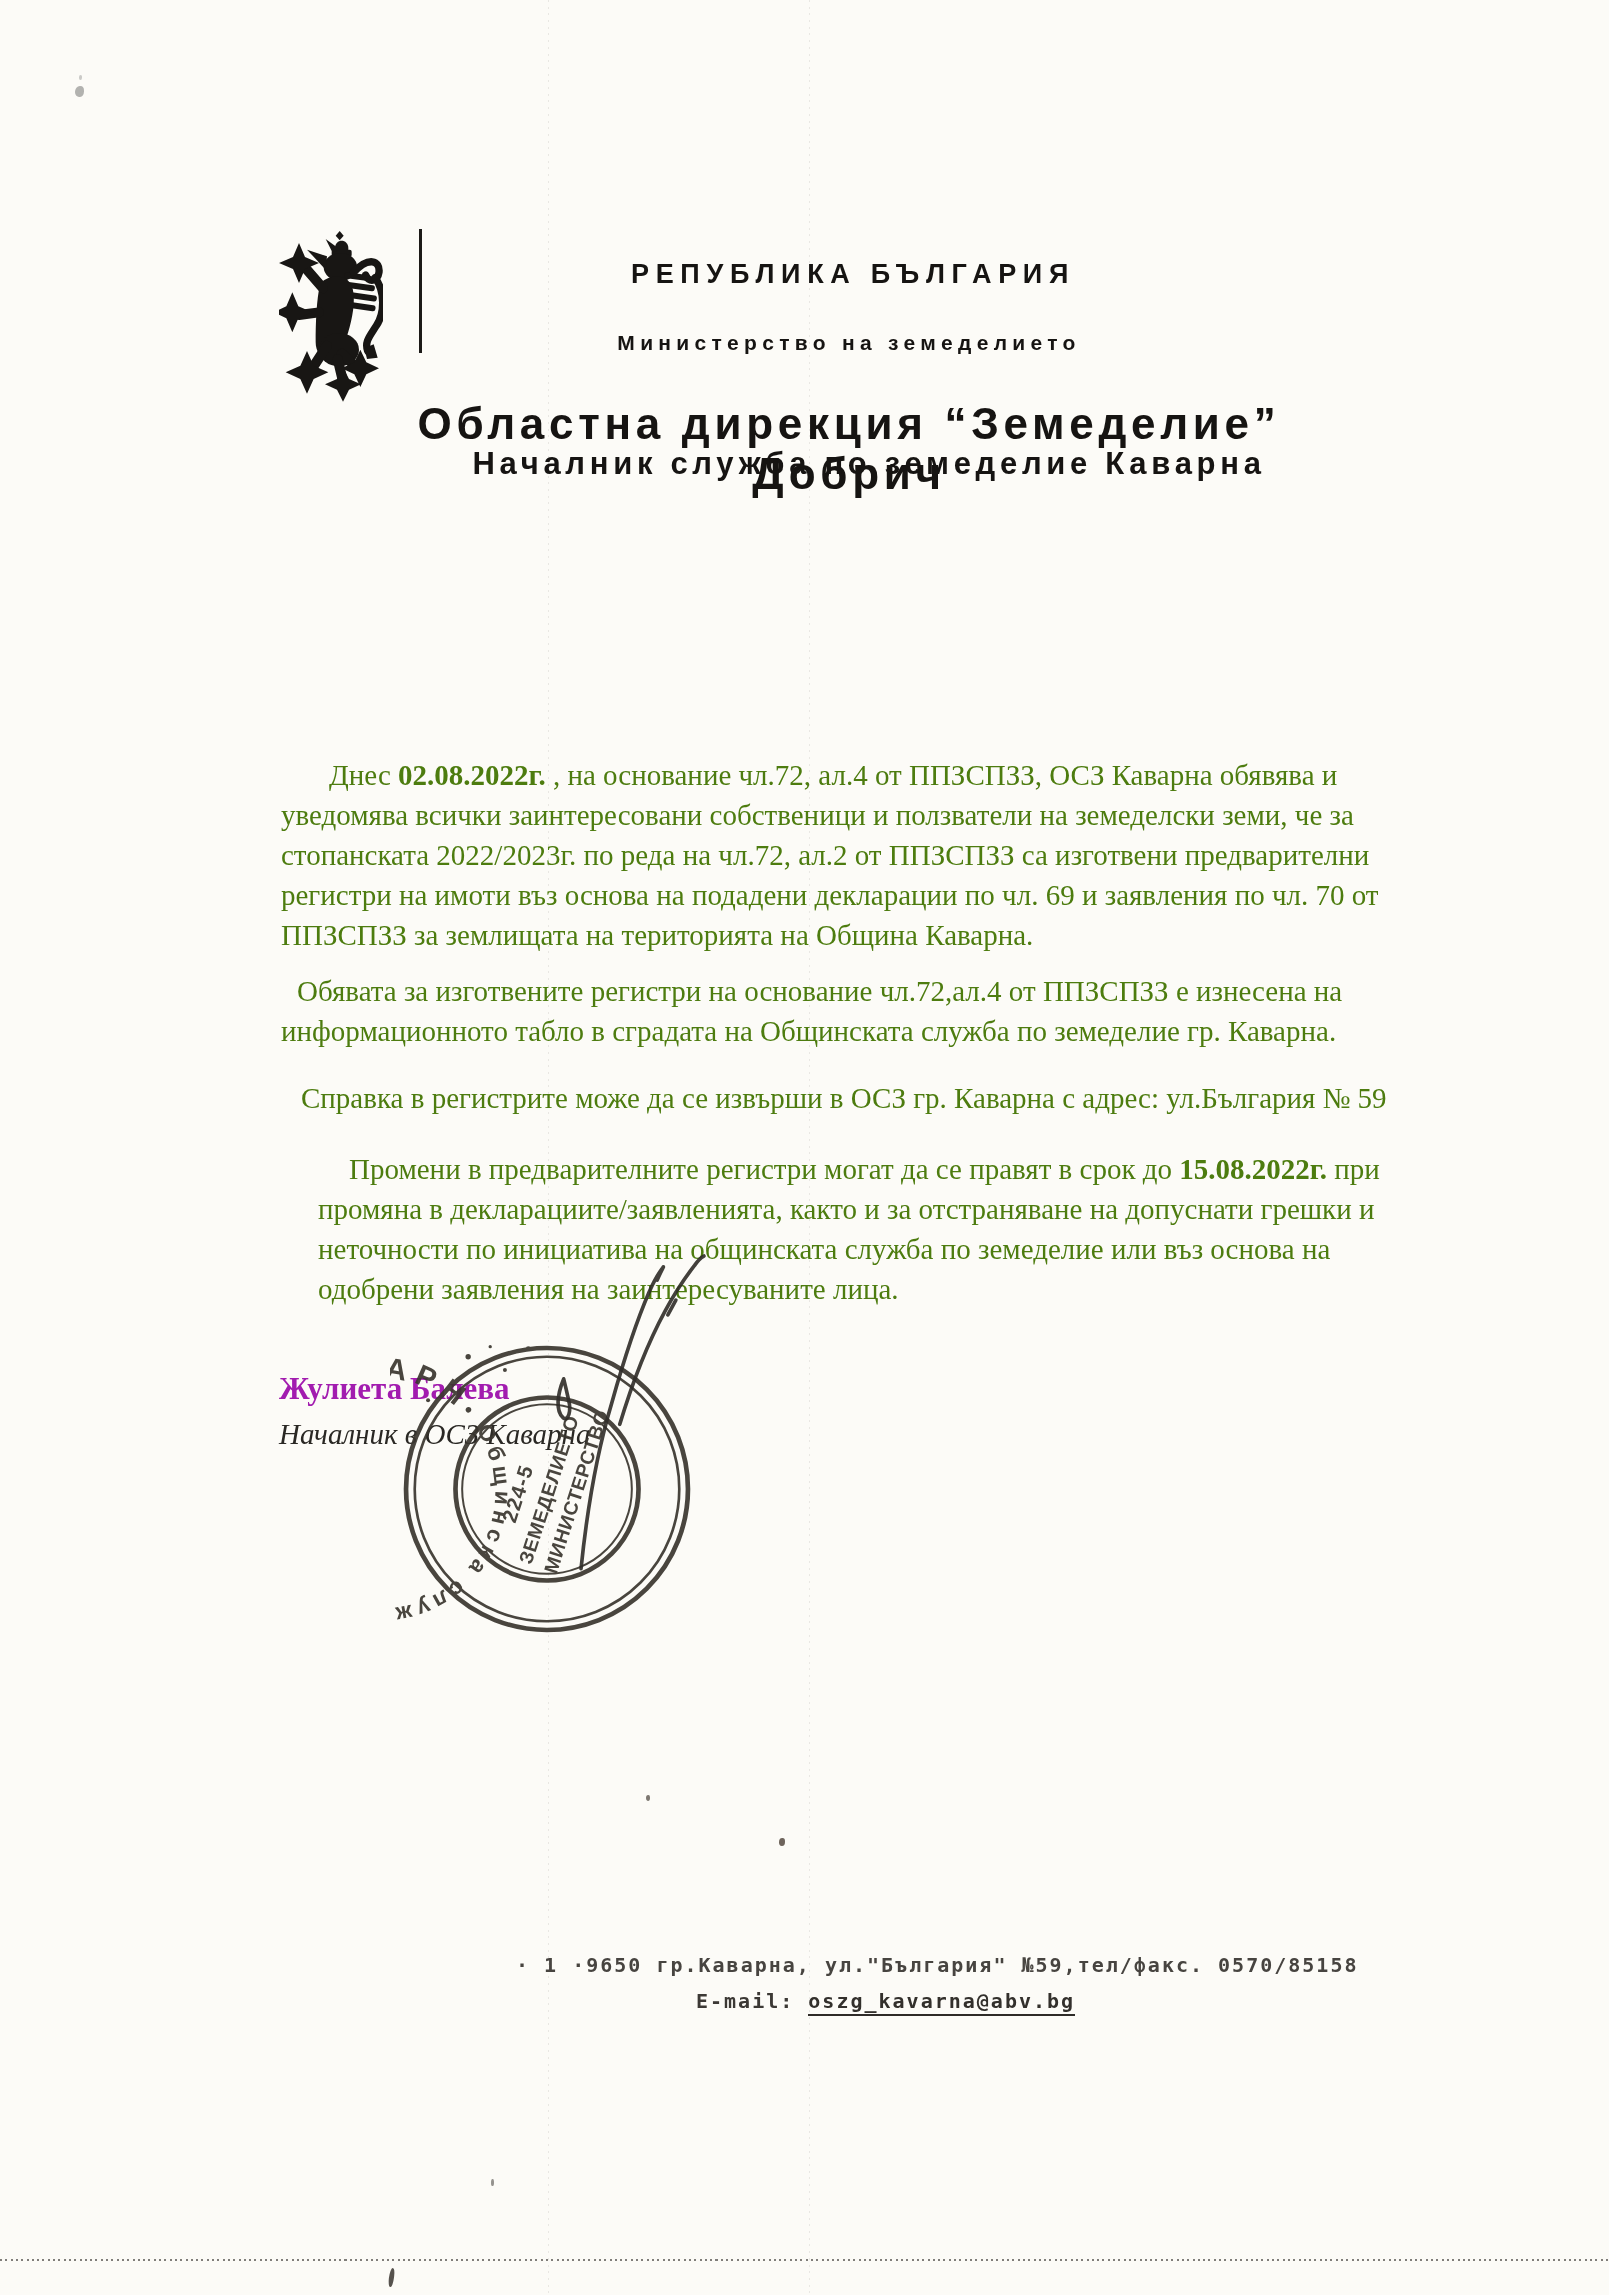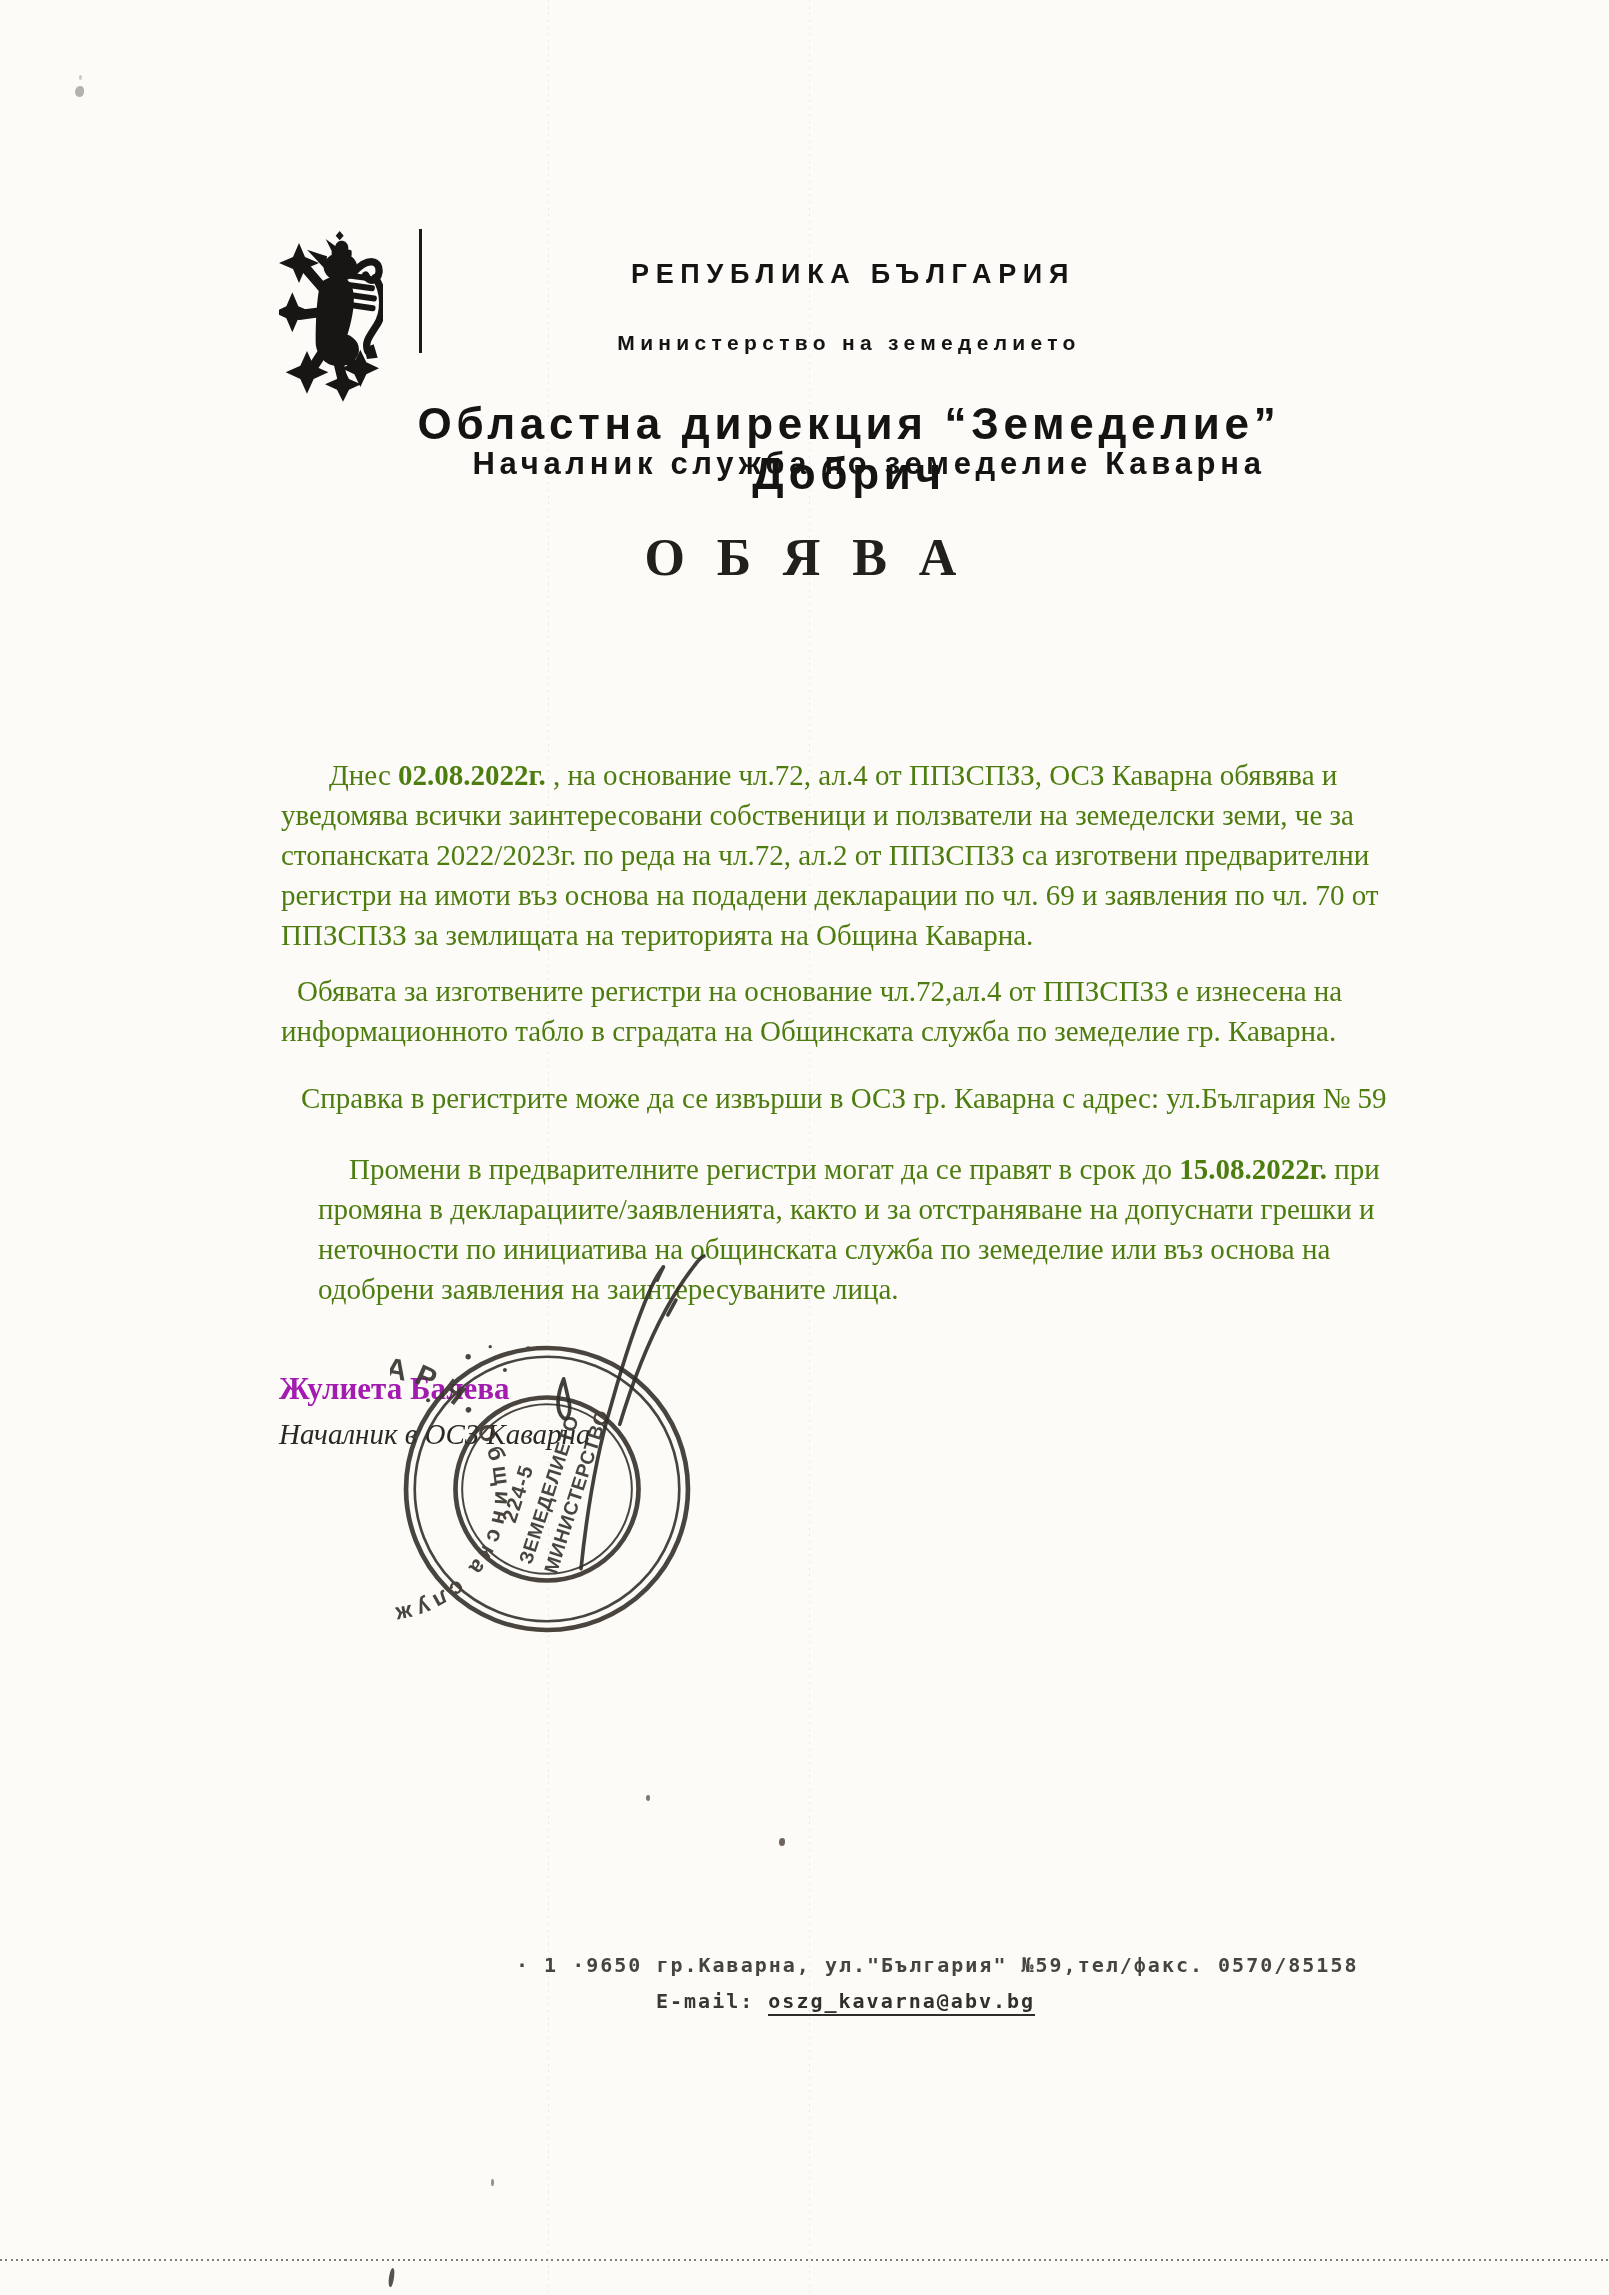--- a/index.html
+++ b/index.html
@@ -42,21 +42,21 @@
   .para b{font-weight:bold;}
   
   .sig-name{position:absolute;left:279px;top:1371px;font-size:31px;font-weight:bold;color:#a21caf;}
   .sig-role{position:absolute;left:279px;top:1418px;font-size:29px;font-style:italic;color:#2a2824;}
   .stamp-svg{position:absolute;left:390px;top:1332px;width:314px;height:314px;
     opacity:.92;filter:blur(0.3px);}
   .sign-svg{position:absolute;left:374px;top:1236px;width:374px;height:374px;}
   
   .footer-line1{position:absolute;left:516px;top:1953px;font-family:"DejaVu Sans Mono", monospace;
     font-size:20px;font-weight:bold;letter-spacing:2px;color:#474440;white-space:pre;}
-  .footer-line2{position:absolute;left:656px;top:1989px;font-family:"DejaVu Sans Mono", monospace;
+  .footer-line2{position:absolute;left:696px;top:1989px;font-family:"DejaVu Sans Mono", monospace;
     font-size:20px;font-weight:bold;letter-spacing:2px;color:#3c3935;white-space:pre;}
   .footer-line2 .email{border-bottom:2.7px solid #2e2b28;padding-bottom:1.3px;color:#33302c;}
 </style>
 </head>
 <body>
 
 <div class="page">
 
   <div class="vscan" style="left:548px"></div>
   <div class="vscan" style="left:809px"></div>
@@ -111,21 +111,20 @@
     </svg>
     <div class="lh-divider"></div>
     <div class="lh-text">
       <div class="lh-country">РЕПУБЛИКА БЪЛГАРИЯ</div>
       <div class="lh-ministry">Министерство на земеделието</div>
       <div class="lh-directorate">Областна дирекция “Земеделие” Добрич</div>
       <div class="lh-office">Началник служба по земеделие Каварна</div>
     </div>
   </header>
 
-  <div class="doc-title">О Б Я В А</div>
 
   <main>
     <p class="para p1"><span>Днес </span><b>02.08.2022г.</b><span> , на основание чл.72, ал.4 от ППЗСПЗЗ, ОСЗ Каварна обявява и уведомява всички заинтересовани собственици и ползватели на земеделски земи, че за стопанската 2022/2023г. по реда на чл.72, ал.2 от ППЗСПЗЗ са изготвени предварителни регистри на имоти въз основа на подадени декларации по чл. 69 и заявления по чл. 70 от ППЗСПЗЗ за землищата на територията на Община Каварна.</span></p>
     <p class="para p2">Обявата за изготвените регистри на основание чл.72,ал.4 от ППЗСПЗЗ е изнесена на информационното табло в сградата на Общинската служба по земеделие гр. Каварна.</p>
     <p class="para p3">Справка в регистрите може да се извърши в ОСЗ  гр. Каварна с адрес: ул.България № 59</p>
     <p class="para p4"><span>Промени в предварителните регистри могат да се правят в срок до </span><b>15.08.2022г.</b><span> при промяна в декларациите/заявленията, както и за отстраняване на допуснати грешки и неточности по инициатива на общинската служба по земеделие или въз основа на одобрени заявления на заинтересуваните лица.</span></p>
   </main>
 
   <div class="sig-name">Жулиета Балева</div>
   <div class="sig-role">Началник в ОСЗ Каварна</div>

